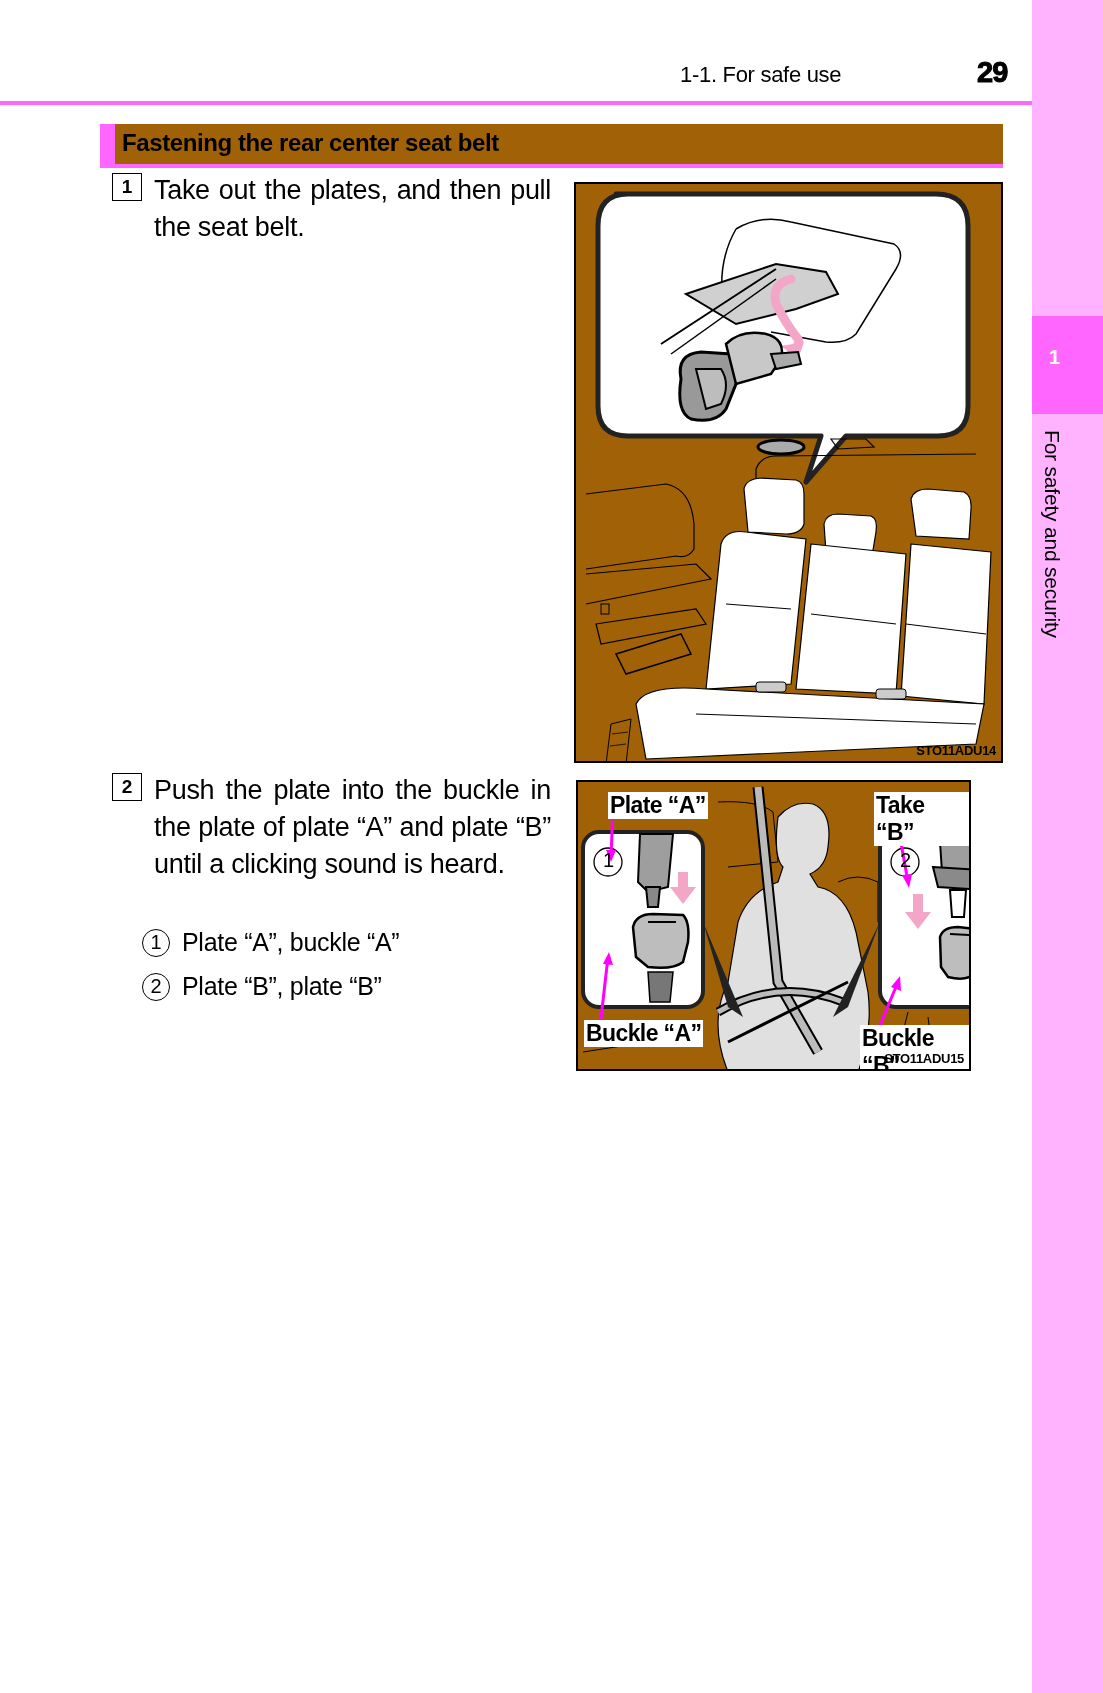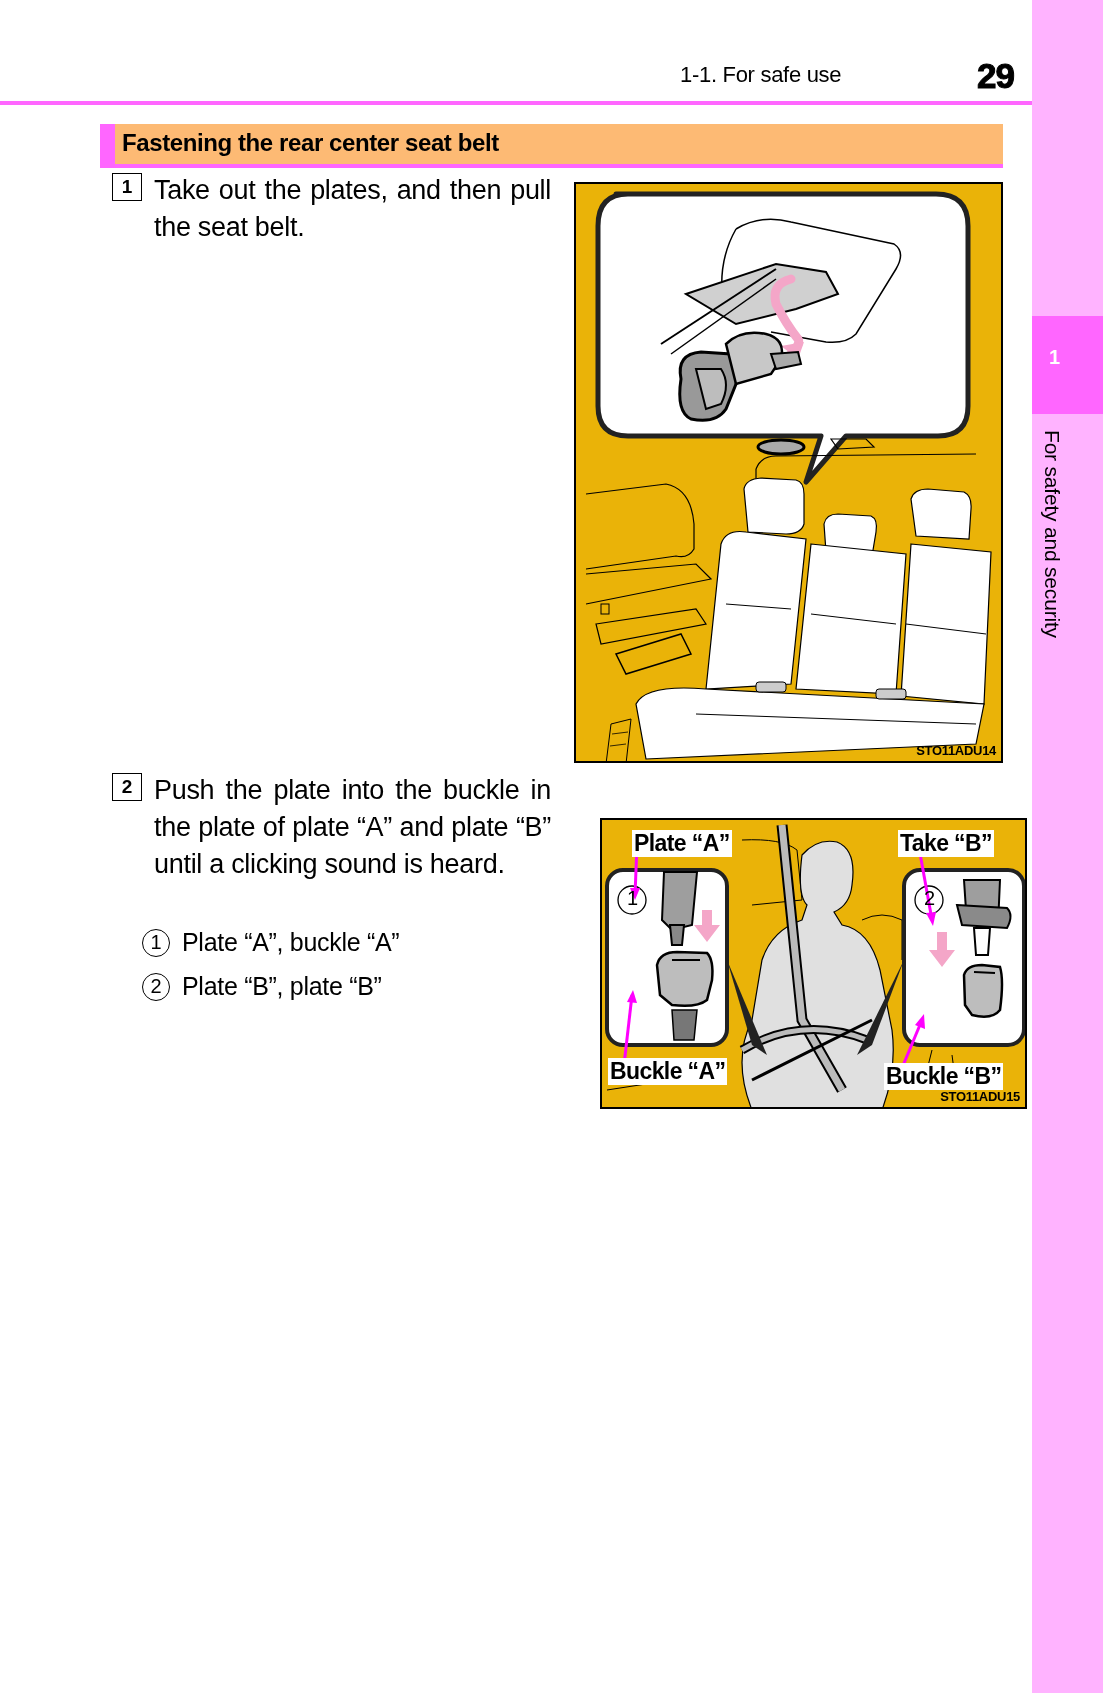--- a/index.html
+++ b/index.html
@@ -1,38 +1,38 @@
 <!DOCTYPE html>
 <html><head>
 <meta charset="utf-8">
 <style>
   * { box-sizing: border-box; margin: 0; padding: 0; }
   html, body { width: 1103px; height: 1693px; background: #ffffff; overflow: hidden; }
   body { position: relative; font-family: "Liberation Sans", sans-serif; color: #000; }
 
   .header-title { position: absolute; left: 680px; top: 62px; font-size: 22px; letter-spacing: -0.3px; text-align: right; }
-  .page-number { position: absolute; left: 977px; top: 56px; font-size: 35px; font-weight: bold; letter-spacing: -1px; -webkit-text-stroke: 1px #000; }
+  .page-number { position: absolute; left: 977px; top: 56px; font-size: 29px; font-weight: bold; letter-spacing: -1px; -webkit-text-stroke: 1px #000; }
   .header-rule { position: absolute; left: 0; top: 101px; width: 1103px; height: 4px; background: #ff66ff; }
 
   .sidebar { position: absolute; left: 1032px; top: 0; width: 71px; height: 1693px; background: #ffb3ff; }
   .chapter-tab { position: absolute; left: 1032px; top: 316px; width: 71px; height: 98px; background: #ff66ff; }
   .chapter-number { position: absolute; left: 17px; top: 30px; color: #fff; font-size: 20px; font-weight: bold; }
   .chapter-label { position: absolute; left: 1040px; top: 430px; writing-mode: vertical-rl; font-size: 21px; white-space: nowrap; letter-spacing: -0.2px; }
 
-  .section-header { position: absolute; left: 100px; top: 124px; width: 903px; height: 44px; background: #fdba74; border-bottom: 4px solid #ff66ff; }
+  .section-header { position: absolute; left: 100px; top: 124px; width: 903px; height: 44px; background: #a16207; border-bottom: 4px solid #ff66ff; }
   .section-accent { position: absolute; left: 0; top: 0; width: 15px; height: 40px; background: #ff66ff; }
   .section-title { position: absolute; left: 22px; top: 5px; font-size: 24px; font-weight: bold; letter-spacing: -0.4px; }
 
   .step-box { position: absolute; width: 30px; height: 28px; border: 1.5px solid #000; font-size: 19px; font-weight: bold; text-align: center; line-height: 25px; }
   .step-text { position: absolute; left: 154px; width: 397px; font-size: 27px; line-height: 37px; text-align: justify; letter-spacing: -0.3px; }
 
   .sub-item { position: absolute; left: 142px; font-size: 25px; letter-spacing: -0.3px; display: flex; align-items: center; }
   .circled { display: inline-block; width: 28px; height: 28px; border: 1.5px solid #000; border-radius: 50%; font-size: 20px; line-height: 25px; text-align: center; margin-right: 12px; }
 
-  .figure { position: absolute; border: 2px solid #000; background: #eab308; overflow: hidden; }
+  .figure { position: absolute; border: 2px solid #000; background: #a16207; overflow: hidden; }
   .figure svg { position: absolute; left: 0; top: 0; }
   .figure-id { position: absolute; right: 5px; bottom: 3px; font-size: 13px; font-weight: bold; letter-spacing: -0.3px; }
   .fig-label { position: absolute; font-size: 23px; font-weight: bold; letter-spacing: -0.6px; background: #fff; padding: 0 2px; }
 </style>
 </head>
 <body>
 
 <div class="header-title">1-1. For safe use</div>
 <div class="page-number">29</div>
 <div class="header-rule"></div>
@@ -107,21 +107,21 @@
     <path d="M120,530 L400,540" stroke="#000" stroke-width="1"></path>
 
     <rect x="180" y="498" width="30" height="10" rx="3" fill="#ccc" stroke="#000"></rect>
     <rect x="300" y="505" width="30" height="10" rx="3" fill="#ccc" stroke="#000"></rect>
     <path d="M35,540 L55,535 L50,580 L30,580 Z" fill="none" stroke="#000"></path>
     <path d="M36,550 L52,548 M34,562 L50,560" stroke="#000" stroke-width="0.8"></path>
   </svg>
   <div class="figure-id">STO11ADU14</div>
 </div>
 
-<div class="figure" style="left:576px; top:818px; width:427px; height:291px;margin-left:24px;">
+<div class="figure" style="left:576px; top:780px; width:395px; height:291px;">
   <svg width="427" height="291" viewBox="0 0 427 291">
 
     <path d="M140,20 Q180,18 195,30 L200,80 L150,85" fill="none" stroke="#000" stroke-width="1"></path>
     <path d="M260,100 Q280,90 300,100 L300,140" fill="none" stroke="#000" stroke-width="1"></path>
 
     <path d="M200,35 Q215,18 235,22 Q255,30 250,65 Q248,85 232,92 L240,105 Q268,110 278,150 L290,210 Q295,250 280,290 L150,290 Q130,240 150,200 L160,140 Q170,110 200,100 L205,85 Q195,75 200,35 Z" fill="#e0e0e0" stroke="#000" stroke-width="1.2"></path>
 
     <path d="M180,5 L200,200 L240,270" fill="none" stroke="#000" stroke-width="11"></path>
     <path d="M180,5 L200,200 L240,270" fill="none" stroke="#bbb" stroke-width="7"></path>
 

